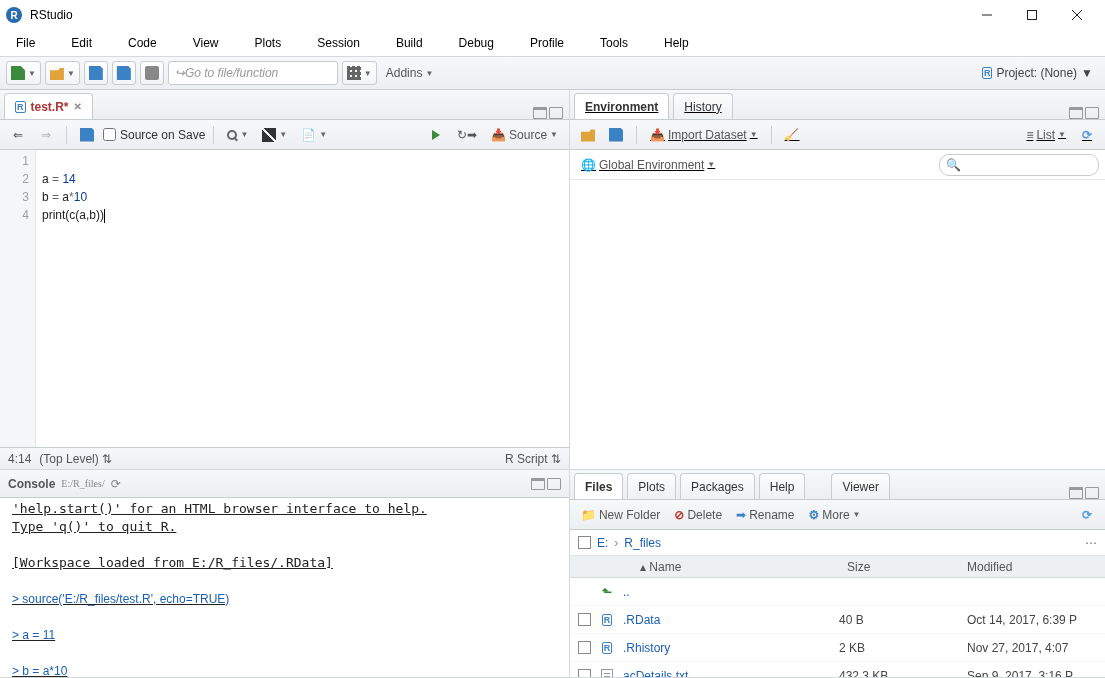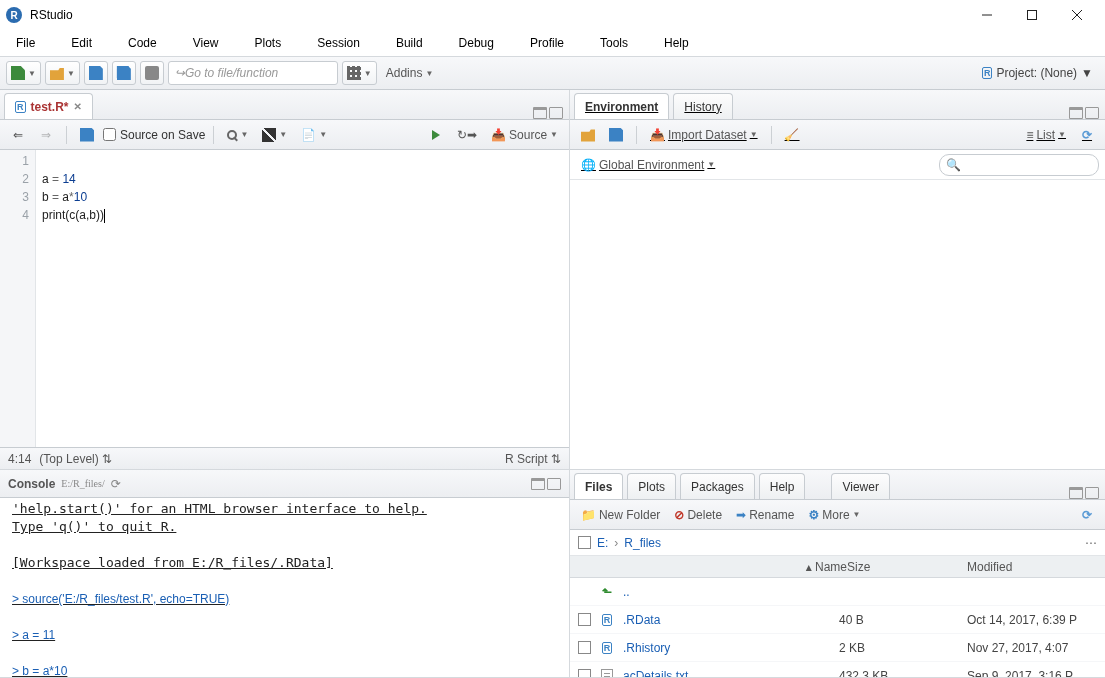--- a/index.html
+++ b/index.html
@@ -61,21 +61,21 @@
 .consolebody::-webkit-scrollbar { width: 14px; }
 .consolebody::-webkit-scrollbar-thumb { background: #c7ccd1; border-radius: 3px; }
 
 .envempty { margin: 8px 2px 0 2px; border: 2px solid #4a8a99; border-radius: 10px; background: #b8c5db; height: 76px; display: flex; align-items: center; justify-content: center; color: #5b6c7f; }
 .searchbox { height: 22px; border: 1px solid #c7ccd1; border-radius: 10px; background: #fff; padding: 0 8px 0 24px; width: 160px; position: relative; }
 .searchbox .mag { position: absolute; left: 6px; top: 3px; color: #aaa; }
 
 .filepath { height: 26px; border-bottom: 1px solid #e2e5e8; display: flex; align-items: center; padding: 0 8px; gap: 6px; color: #1a5fb4; }
 .filepath .chk { width: 13px; height: 13px; border: 1px solid #888; }
 .filehdr { height: 22px; background: #edf0f2; border-bottom: 1px solid #d5d9dd; display: flex; align-items: center; padding: 0 8px; color: #555; font-size: 11px; }
-.filehdr .col-name { flex: 1; padding-left: 44px; text-align: right; }
+.filehdr .col-name { flex: 1; padding-left: 44px; }
 .filehdr .col-size { width: 120px; }
 .filehdr .col-mod { width: 130px; }
 .filelist { flex: 1; overflow: auto; }
 .frow { height: 28px; display: flex; align-items: center; padding: 0 8px; gap: 8px; border-bottom: 1px solid #f5f6f8; }
 .frow .chk { width: 13px; height: 13px; border: 1px solid #888; }
 .frow .ficon { width: 16px; height: 16px; display: flex; align-items: center; justify-content: center; font-size: 10px; }
 .frow .fname { flex: 1; color: #1a5fb4; }
 .frow .fsize { width: 120px; color: #444; }
 .frow .fmod { width: 130px; color: #444; overflow: hidden; white-space: nowrap; }
 

